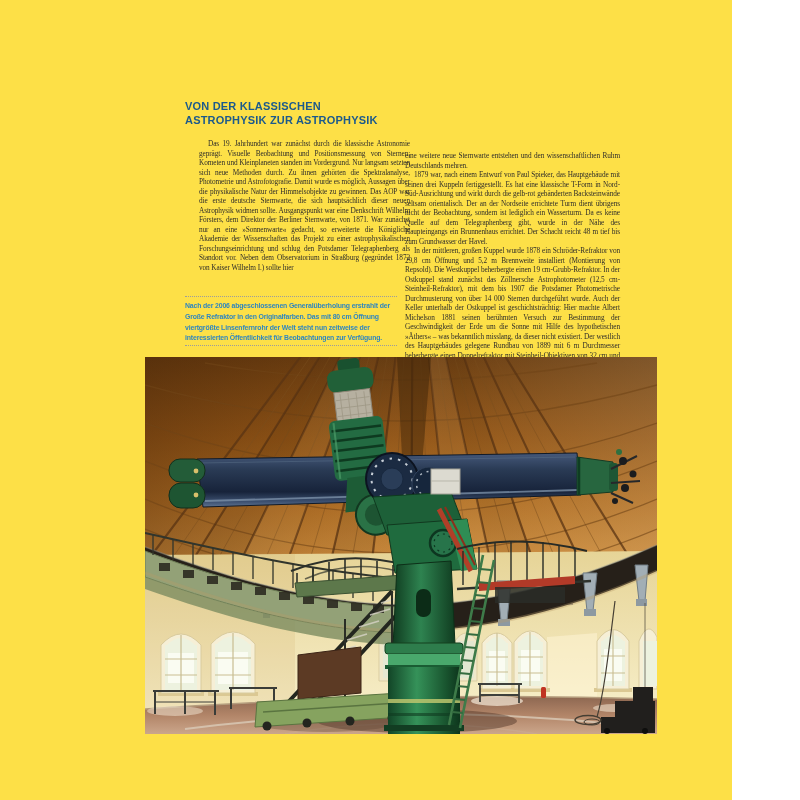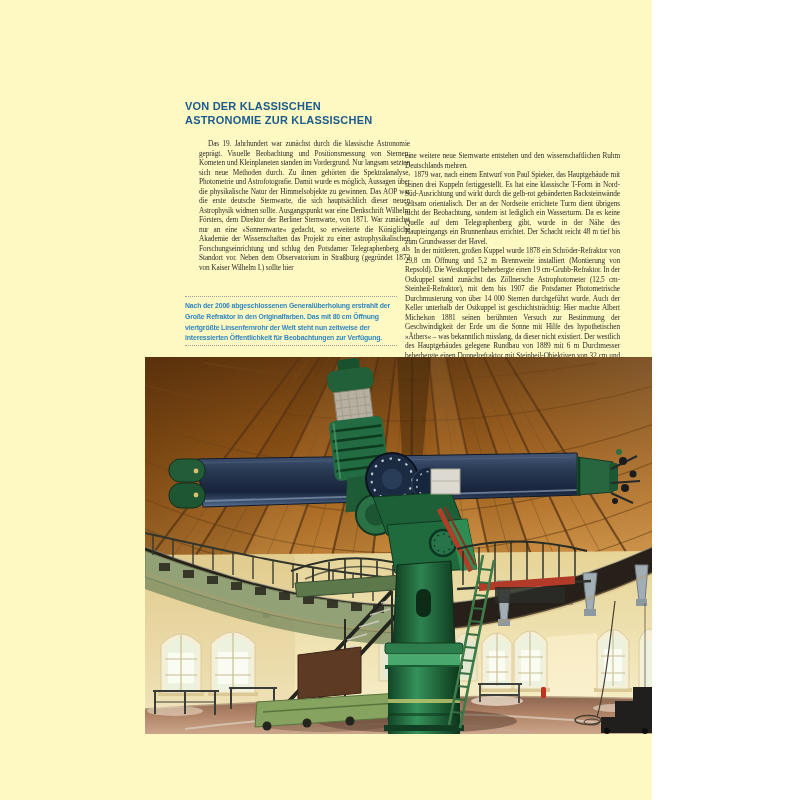--- a/index.html
+++ b/index.html
@@ -1,16 +1,16 @@
 <!DOCTYPE html>
 <html><head>
 <meta charset="utf-8">
 <style>
   html,body{margin:0;padding:0;background:#ffffff;}
-  .page{position:relative;width:652px;height:800px;background:#fef9c3;overflow:hidden;
+  .page{position:relative;width:732px;height:800px;background:#fde047;overflow:hidden;
         font-family:"Liberation Serif",serif;}
   .heading{position:absolute;left:185px;top:100px;width:220px;
            font-family:"Liberation Sans",sans-serif;font-weight:bold;
            font-size:11px;line-height:13.5px;color:#1c5a8c;letter-spacing:.2px;}
   .bodycol{position:absolute;font-size:7.3px;line-height:9.5px;text-align:justify;
            color:#2f2d2a;letter-spacing:-0.1px;}
   .col-left{left:199px;top:139px;width:211px;}
   .col-right{left:405px;top:111px;width:215px;margin-top:40px;}
   .bodycol p{margin:0;}
   .bodycol p.ind{text-indent:9px;}
@@ -20,21 +20,21 @@
            font-size:6.9px;line-height:10.8px;color:#2f86c0;letter-spacing:-0.15px;}
   .photo{position:absolute;left:145px;top:357px;width:512px;height:377px;}
 </style>
 </head>
 <body>
 
 <div class="page">
 
   <div class="heading">
     <div>VON DER KLASSISCHEN</div>
-    <div>ASTRONOMIE ZUR KLASSISCHEN</div>
+    <div>ASTROPHYSIK ZUR ASTROPHYSIK</div>
   </div>
 
   <div class="bodycol col-left">
     <p class="ind">Das 19. Jahrhundert war zunächst durch die klassische Astronomie geprägt. Visuelle Beobachtung und Positionsmessung von Sternen, Kometen und Kleinplaneten standen im Vordergrund. Nur langsam setzten sich neue Methoden durch. Zu ihnen gehörten die Spektralanalyse, Photometrie und Astrofotografie. Damit wurde es möglich, Aussagen über die physikalische Natur der Himmelsobjekte zu gewinnen. Das AOP war die erste deutsche Sternwarte, die sich hauptsächlich dieser neuen Astrophysik widmen sollte. Ausgangspunkt war eine Denkschrift Wilhelm Försters, dem Direktor der Berliner Sternwarte, von 1871. War zunächst nur an eine »Sonnenwarte« gedacht, so erweiterte die Königliche Akademie der Wissenschaften das Projekt zu einer astrophysikalischen Forschungseinrichtung und schlug den Potsdamer Telegraphenberg als Standort vor. Neben dem Observatorium in Straßburg (gegründet 1872 von Kaiser Wilhelm I.) sollte hier</p>
   </div>
 
   <div class="bodycol col-right">
     <p>eine weitere neue Sternwarte entstehen und den wissenschaftlichen Ruhm Deutschlands mehren.</p>
     <p class="ind">1879 war, nach einem Entwurf von Paul Spieker, das Hauptgebäude mit seinen drei Kuppeln fertiggestellt. Es hat eine klassische T-Form in Nord-Süd-Ausrichtung und wirkt durch die gelb-rot gebänderten Backsteinwände seltsam orientalisch. Der an der Nordseite errichtete Turm dient übrigens nicht der Beobachtung, sondern ist lediglich ein Wasserturm. Da es keine Quelle auf dem Telegraphenberg gibt, wurde in der Nähe des Haupteingangs ein Brunnenhaus errichtet. Der Schacht reicht 48 m tief bis zum Grundwasser der Havel.</p>
     <p class="ind">In der mittleren, großen Kuppel wurde 1878 ein Schröder-Refraktor von 29,8 cm Öffnung und 5,2 m Brennweite installiert (Montierung von Repsold). Die Westkuppel beherbergte einen 19 cm-Grubb-Refraktor. In der Ostkuppel stand zunächst das Zöllnersche Astrophotometer (12,5 cm-Steinheil-Refraktor), mit dem bis 1907 die Potsdamer Photometrische Durchmusterung von über 14 000 Sternen durchgeführt wurde. Auch der Keller unterhalb der Ostkuppel ist geschichtsträchtig: Hier machte Albert Michelson 1881 seinen berühmten Versuch zur Bestimmung der Geschwindigkeit der Erde um die Sonne mit Hilfe des hypothetischen »Äthers« – was bekanntlich misslang, da dieser nicht existiert. Der westlich des Hauptgebäudes gelegene Rundbau von 1889 mit 6 m Durchmesser beherbergte einen Doppelrefraktor mit Steinheil-Objektiven von 32 cm und 24 cm Durchmes-</p>

